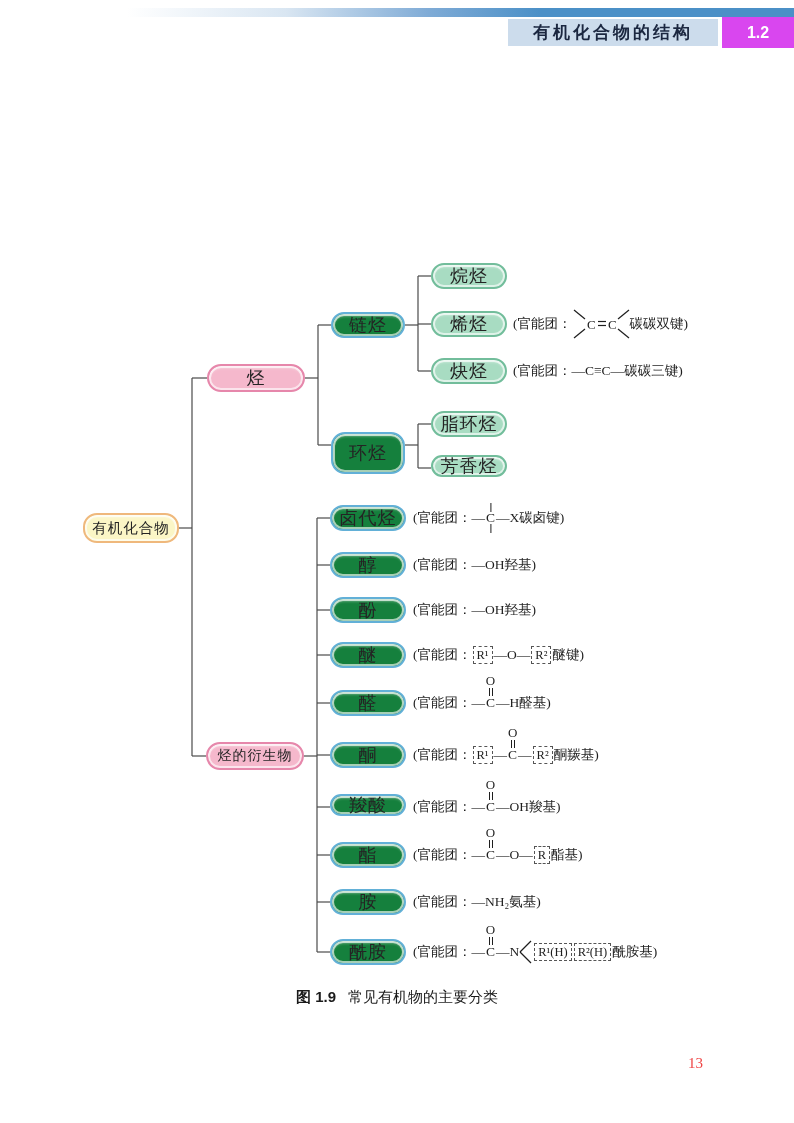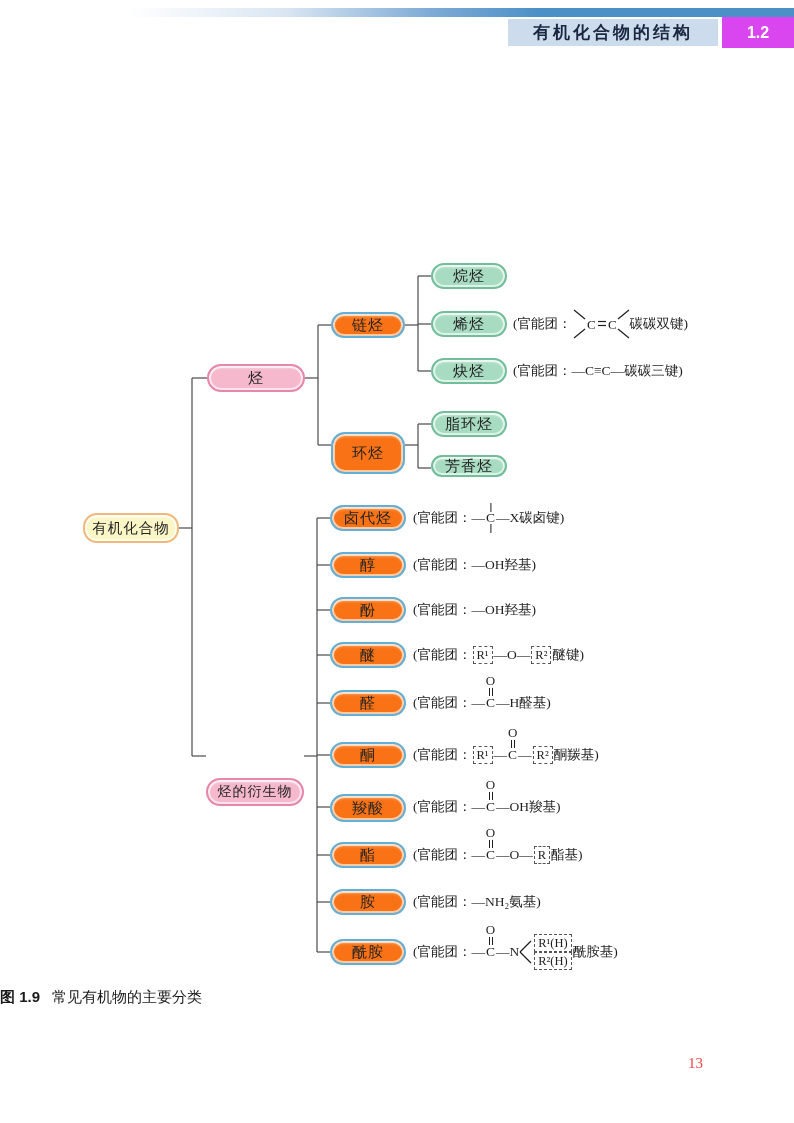--- a/index.html
+++ b/index.html
@@ -29,56 +29,56 @@
   .intro {
     position:absolute; left:85px; top:100px; width:448px;
     font-size:17px; line-height:31px; letter-spacing:1px; color:#1a1a1a;
   }
   .intro .indent { text-indent:2em; }
   
   .connector-svg { position:absolute; left:0; top:0; width:794px; height:1123px; pointer-events:none; }
   .box {
     position:absolute; border:2px solid; border-radius:14px;
     display:flex; align-items:center; justify-content:center;
-    font-size:15px; color:#242424; letter-spacing:1px;
+    font-size:18px; color:#242424; letter-spacing:1px;
     box-shadow:inset 0 0 0 2px rgba(255,255,255,.62), inset 0 2px 3px rgba(255,255,255,.55);
   }
   .box.pink   { background:#f5b8cc; border-color:#e687ab; }
   .box.yellow { background:#fbf6c6; border-color:#efb87c; }
-  .box.blue   { background:#f97316; border-color:#62b0d7; }
+  .box.blue   { background:#15803d; border-color:#62b0d7; }
   .box.green  { background:#a8dcc2; border-color:#72bd9b; }
   
   .ann {
     position:absolute; transform:translateY(-50%);
     display:flex; align-items:center; white-space:nowrap;
     font-size:13.5px; color:#1e1e1e;
   }
   .ann svg { display:block; }
   .rbox {
     border:1px dashed #555; padding:0 3px; margin:0 1px;
     font-size:12.5px; line-height:16px; display:inline-block; background:#fff;
   }
-  .rcol { display:inline-flex; flex-direction:column; gap:0; margin-left:1px; }
+  .rcol { display:inline-flex; flex-direction:row; gap:0; margin-left:1px; }
   
   .cc { position:relative; display:inline-block; line-height:1; padding:0 1px; }
   .cc .db {
     position:absolute; left:50%; transform:translateX(-50%); bottom:14px;
     width:4px; height:8px; border-left:1.3px solid #1e1e1e; border-right:1.3px solid #1e1e1e;
   }
   .cc .ox {
     position:absolute; left:50%; transform:translateX(-50%); bottom:23px;
     font-size:13px; line-height:1;
   }
   
   .cb { position:relative; display:inline-block; line-height:1; padding:0 1px; }
   .cb .bt { position:absolute; left:50%; transform:translateX(-50%); bottom:13px; width:1.2px; height:9px; background:#1e1e1e; }
   .cb .bb { position:absolute; left:50%; transform:translateX(-50%); top:13px; width:1.2px; height:9px; background:#1e1e1e; }
   
   .caption {
-    position:absolute; left:0; top:988px; width:794px; text-align:left;
+    position:absolute; left:0; top:988px; width:794px; text-align:center;
     font-size:15px; color:#1a1a1a;
   }
   .caption .lbl { font-family:"Liberation Sans","DejaVu Sans",sans-serif; font-weight:bold; margin-right:12px; }
   .pageno { position:absolute; left:688px; top:1055px; font-size:15px; color:#ef4444; }
 </style>
 </head>
 <body>
 
 <div class="page">
 
@@ -116,35 +116,35 @@
       <line x1="317" y1="755" x2="330" y2="755"></line>
       <line x1="317" y1="807" x2="330" y2="807"></line>
       <line x1="317" y1="855" x2="330" y2="855"></line>
       <line x1="317" y1="902" x2="330" y2="902"></line>
       <line x1="317" y1="952" x2="330" y2="952"></line>
     </g>
   </svg>
 
   <div class="box yellow" style="left:83px;top:513px;width:96px;height:30px;font-size:14.5px;">有机化合物</div>
   <div class="box pink" style="left:207px;top:364px;width:98px;height:28px;">烃</div>
-  <div class="box pink" style="left:206px;top:778px;width:98px;height:28px;font-size:14px;">烃的衍生物</div>
+  <div class="box pink" style="left:206px;top:742px;width:98px;height:28px;font-size:14px;">烃的衍生物</div>
   <div class="box blue" style="left:331px;top:312px;width:74px;height:26px;">链烃</div>
   <div class="box blue" style="left:331px;top:432px;width:74px;height:42px;">环烃</div>
   <div class="box green" style="left:431px;top:263px;width:76px;height:26px;">烷烃</div>
   <div class="box green" style="left:431px;top:311px;width:76px;height:26px;">烯烃</div>
   <div class="box green" style="left:431px;top:358px;width:76px;height:26px;">炔烃</div>
   <div class="box green" style="left:431px;top:411px;width:76px;height:26px;">脂环烃</div>
   <div class="box green" style="left:431px;top:455px;width:76px;height:22px;">芳香烃</div>
   <div class="box blue" style="left:330px;top:505px;width:76px;height:26px;">卤代烃</div>
   <div class="box blue" style="left:330px;top:552px;width:76px;height:26px;">醇</div>
   <div class="box blue" style="left:330px;top:597px;width:76px;height:26px;">酚</div>
   <div class="box blue" style="left:330px;top:642px;width:76px;height:26px;">醚</div>
   <div class="box blue" style="left:330px;top:690px;width:76px;height:26px;">醛</div>
   <div class="box blue" style="left:330px;top:742px;width:76px;height:26px;">酮</div>
-  <div class="box blue" style="left:330px;top:794px;width:76px;height:28px;">羧酸</div>
+  <div class="box blue" style="left:330px;top:794px;width:76px;height:22px;">羧酸</div>
   <div class="box blue" style="left:330px;top:842px;width:76px;height:26px;">酯</div>
   <div class="box blue" style="left:330px;top:889px;width:76px;height:26px;">胺</div>
   <div class="box blue" style="left:330px;top:939px;width:76px;height:26px;font-family:Liberation Serif, serif;">酰胺</div>
 
   <div class="ann" style="left:513px;top:324px;">
     <span>(官能团：</span>
     <svg width="58" height="36" viewBox="0 0 58 36">
       <g stroke="#1e1e1e" stroke-width="1.2">
         <line x1="2" y1="4" x2="13" y2="13"></line>
         <line x1="2" y1="32" x2="13" y2="23"></line>

